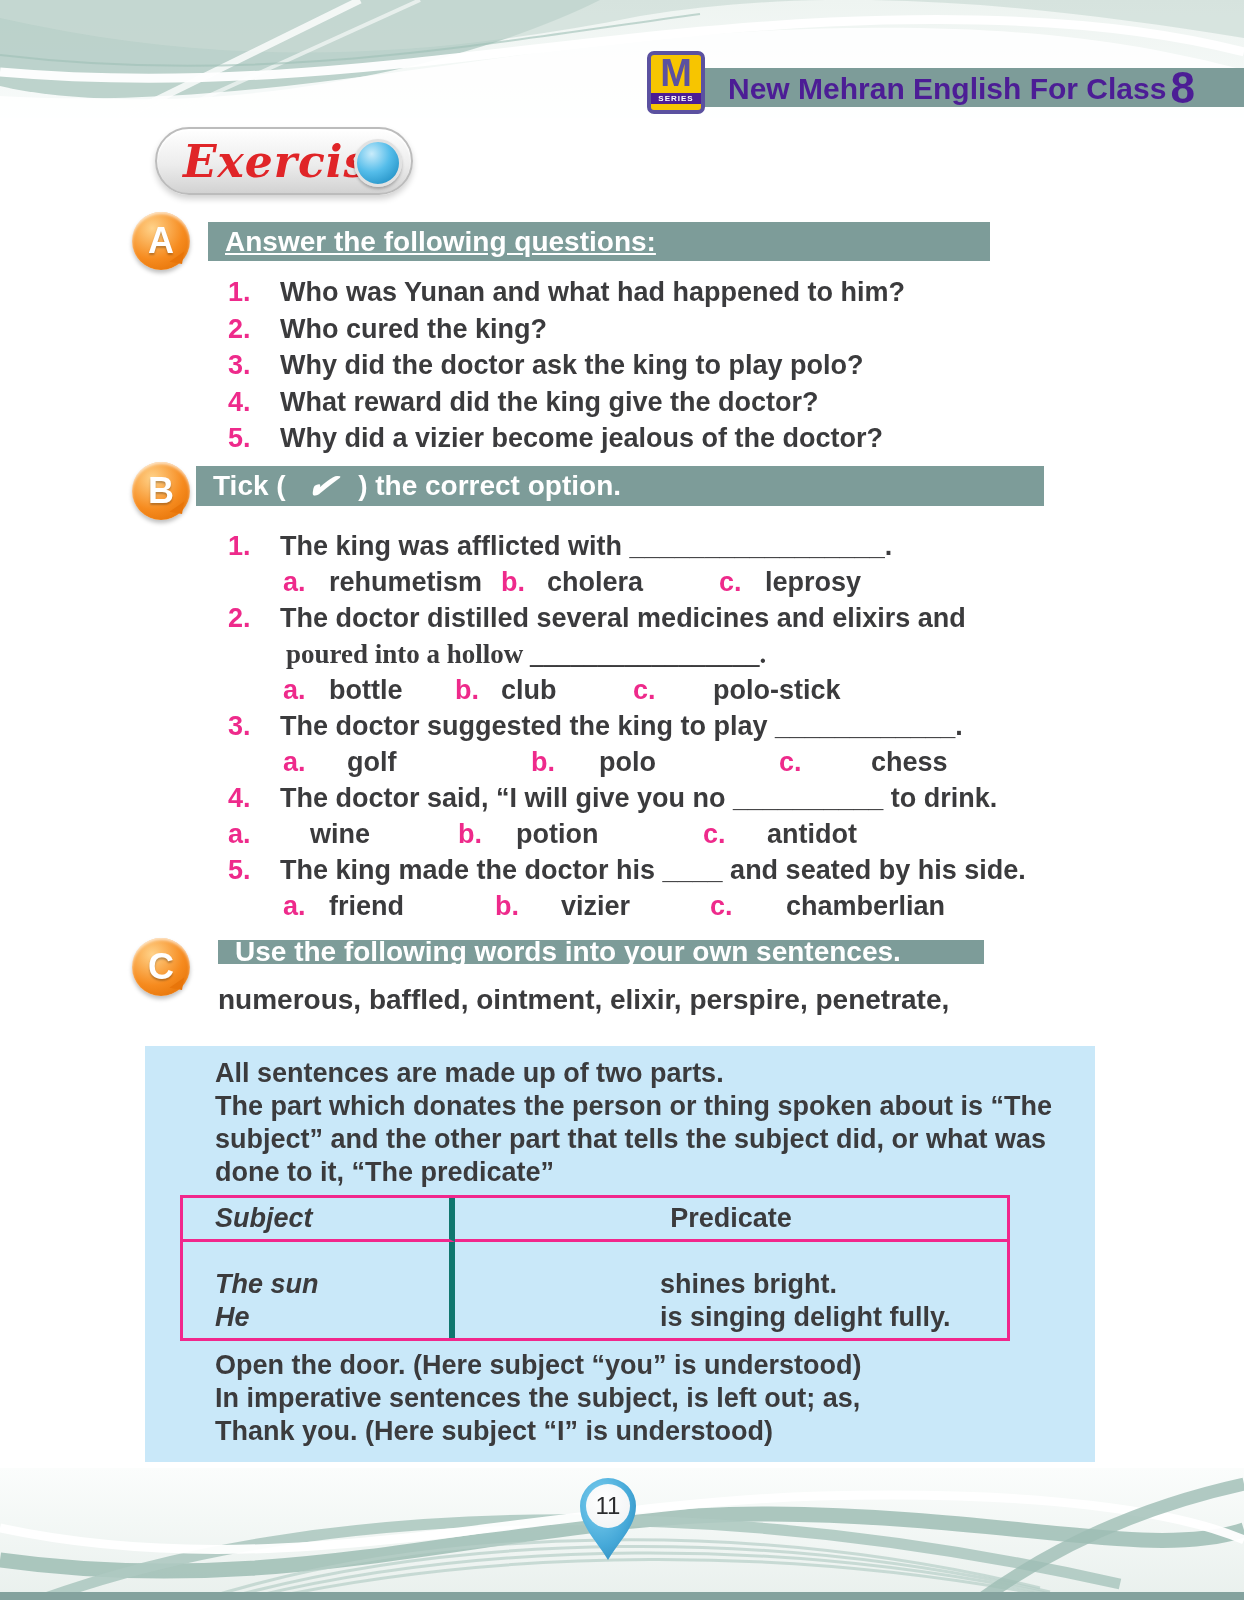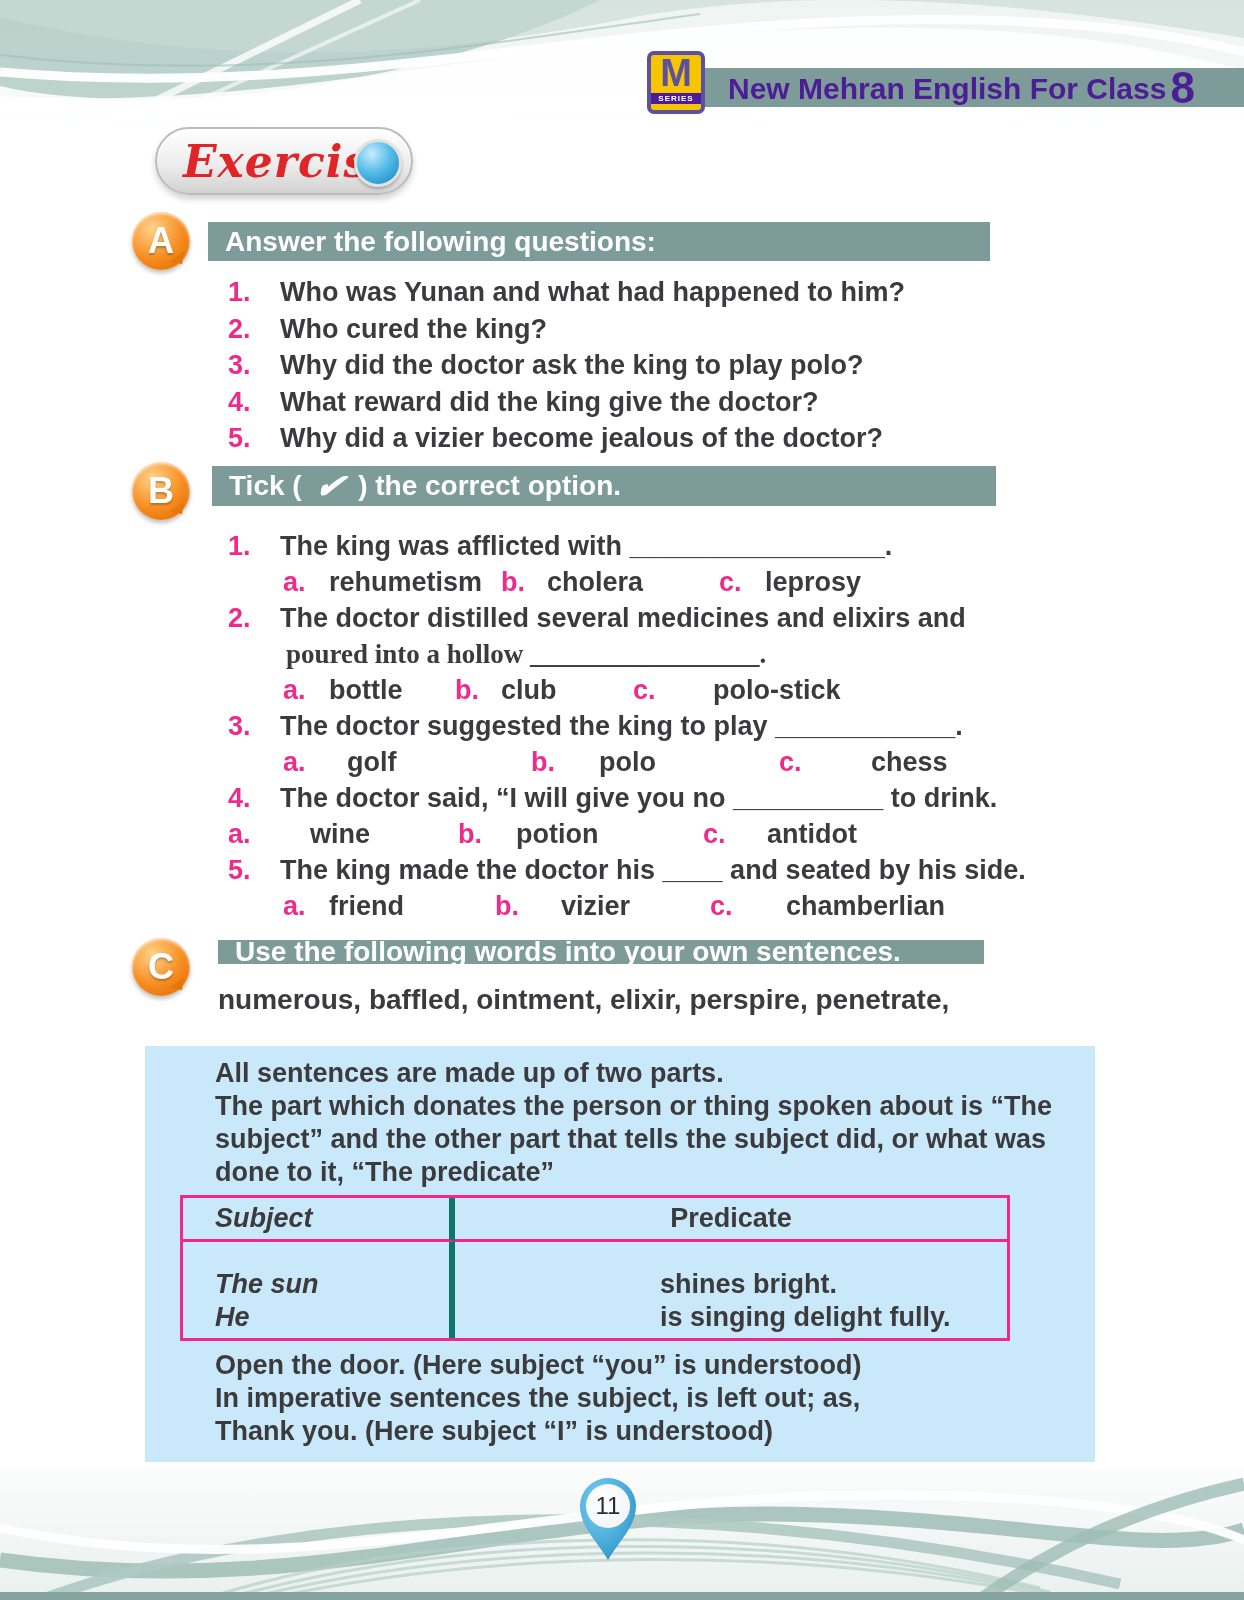--- a/index.html
+++ b/index.html
@@ -69,22 +69,22 @@
     width:0; height:0; border:9px solid transparent; border-top-color:#e8750a;
     transform:rotate(-35deg);
   }
   .badge-letter { color:#ffffff; font-weight:bold; font-size:36px; text-shadow:0 2px 2px rgba(0,0,0,.25); }
 
   .sec-bar {
     position:absolute; background:#7d9c99; color:#ffffff;
     font-weight:bold; font-size:28px; display:flex; align-items:center;
     padding-left:17px; white-space:nowrap;
   }
-  .bar-a { left:208px; top:222px; width:782px; height:39px; }
-  .bar-b { left:212px; top:466px; width:784px; height:40px; }
+  .bar-a { left:208px; top:222px; width:782px; height:39px;text-decoration:underline; }
+  .bar-b { left:196px; top:466px; width:848px; height:40px;gap:8px; }
   .bar-c { left:218px; top:940px; width:766px; height:24px; }
   .tick-mark { font-style:italic; font-size:34px; margin:0 14px; transform:skewX(-12deg); display:inline-block; }
 
   
   .q-num { color:#ee2a8b; font-weight:bold; }
   .qa-list { position:absolute; left:228px; top:277px; width:980px; }
   .qa-row { height:36.5px; display:flex; font-size:27px; font-weight:bold; }
   .qa-row .q-num { width:52px; }
 
   .qb-list { position:absolute; left:228px; top:531px; width:990px; font-size:27px; font-weight:bold; }

